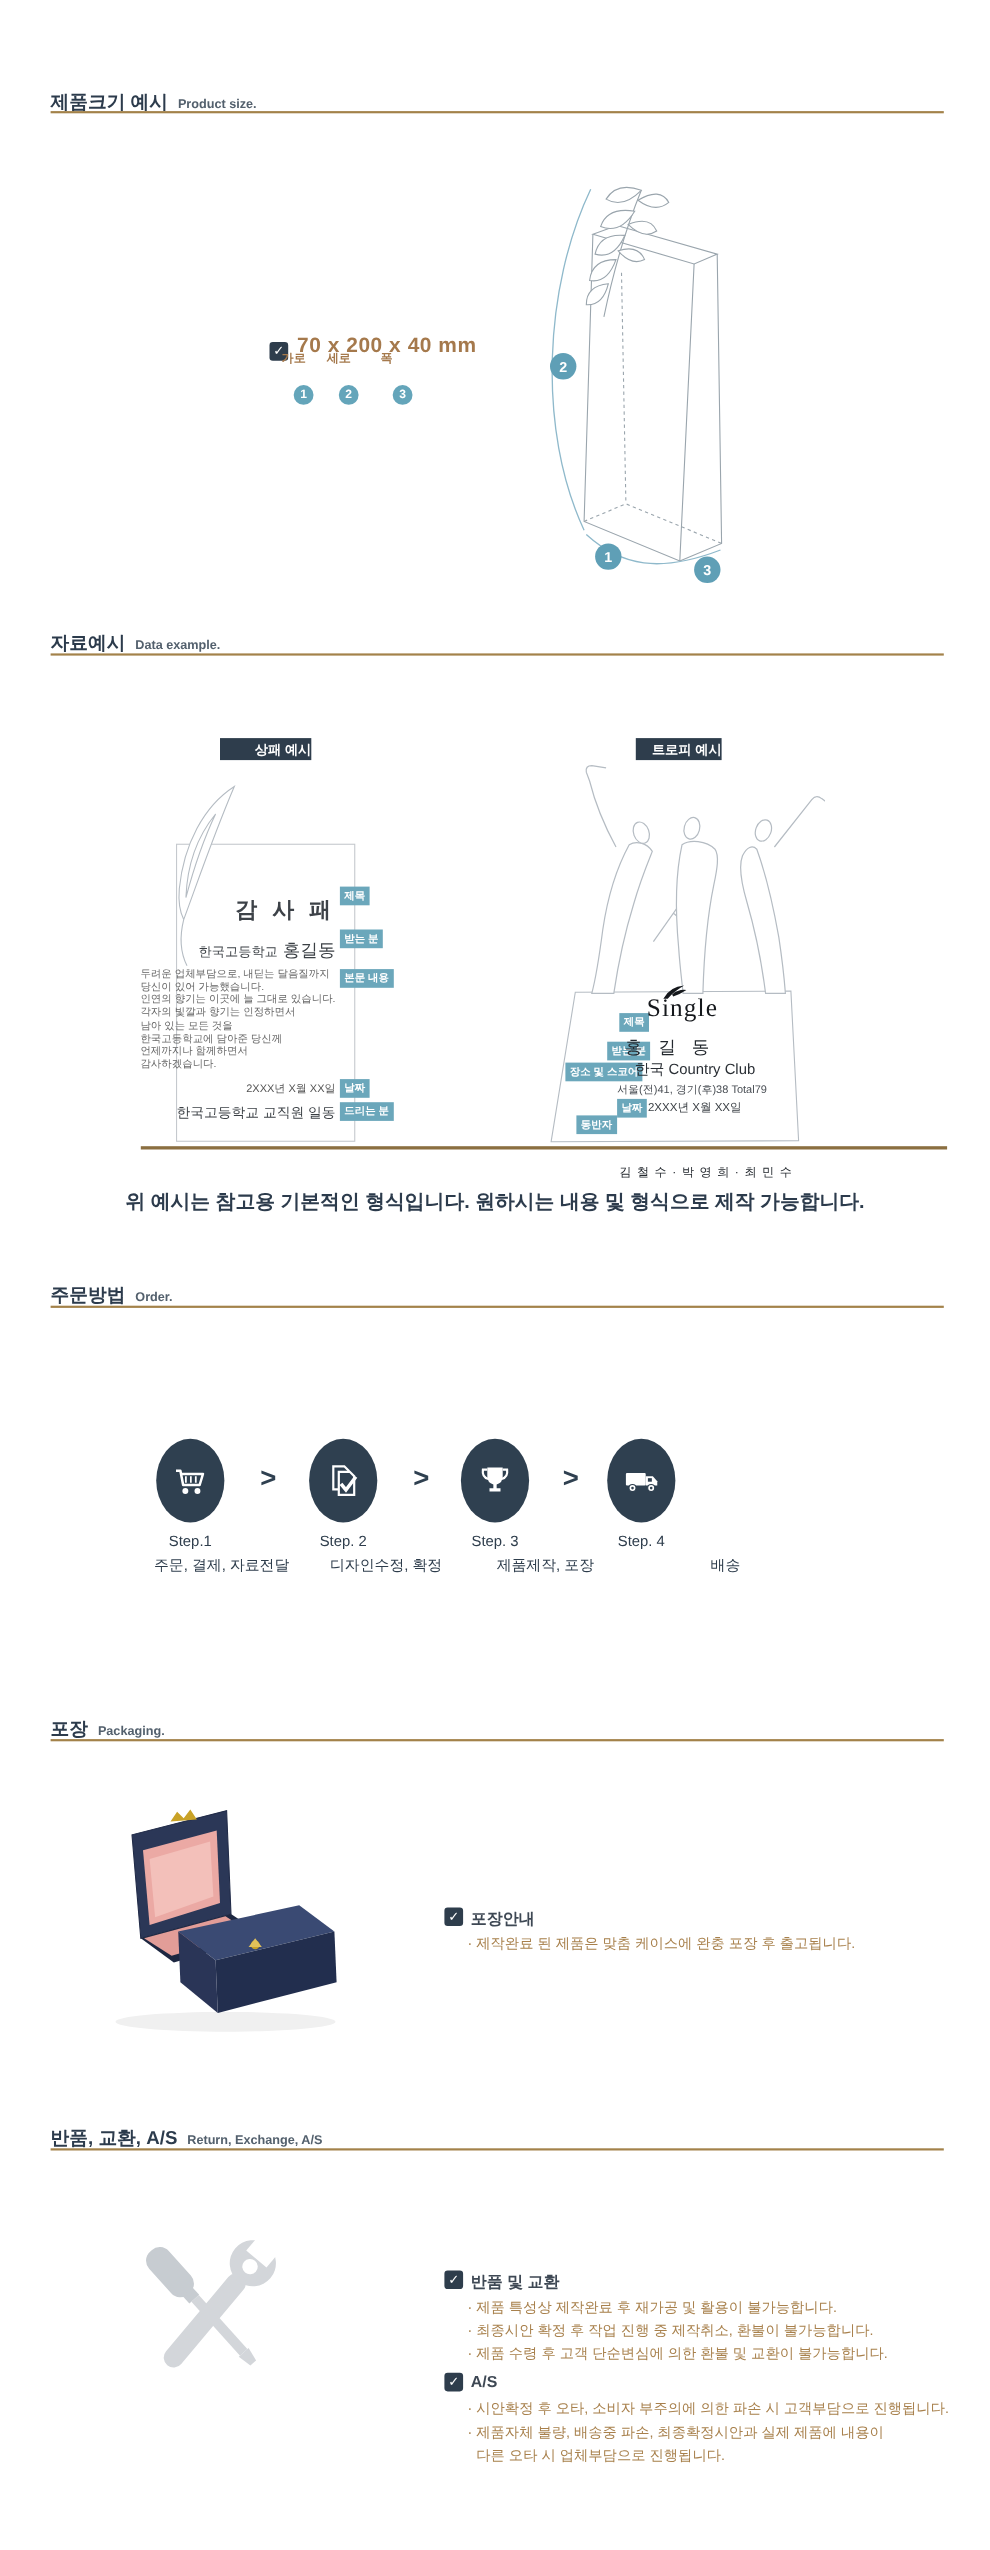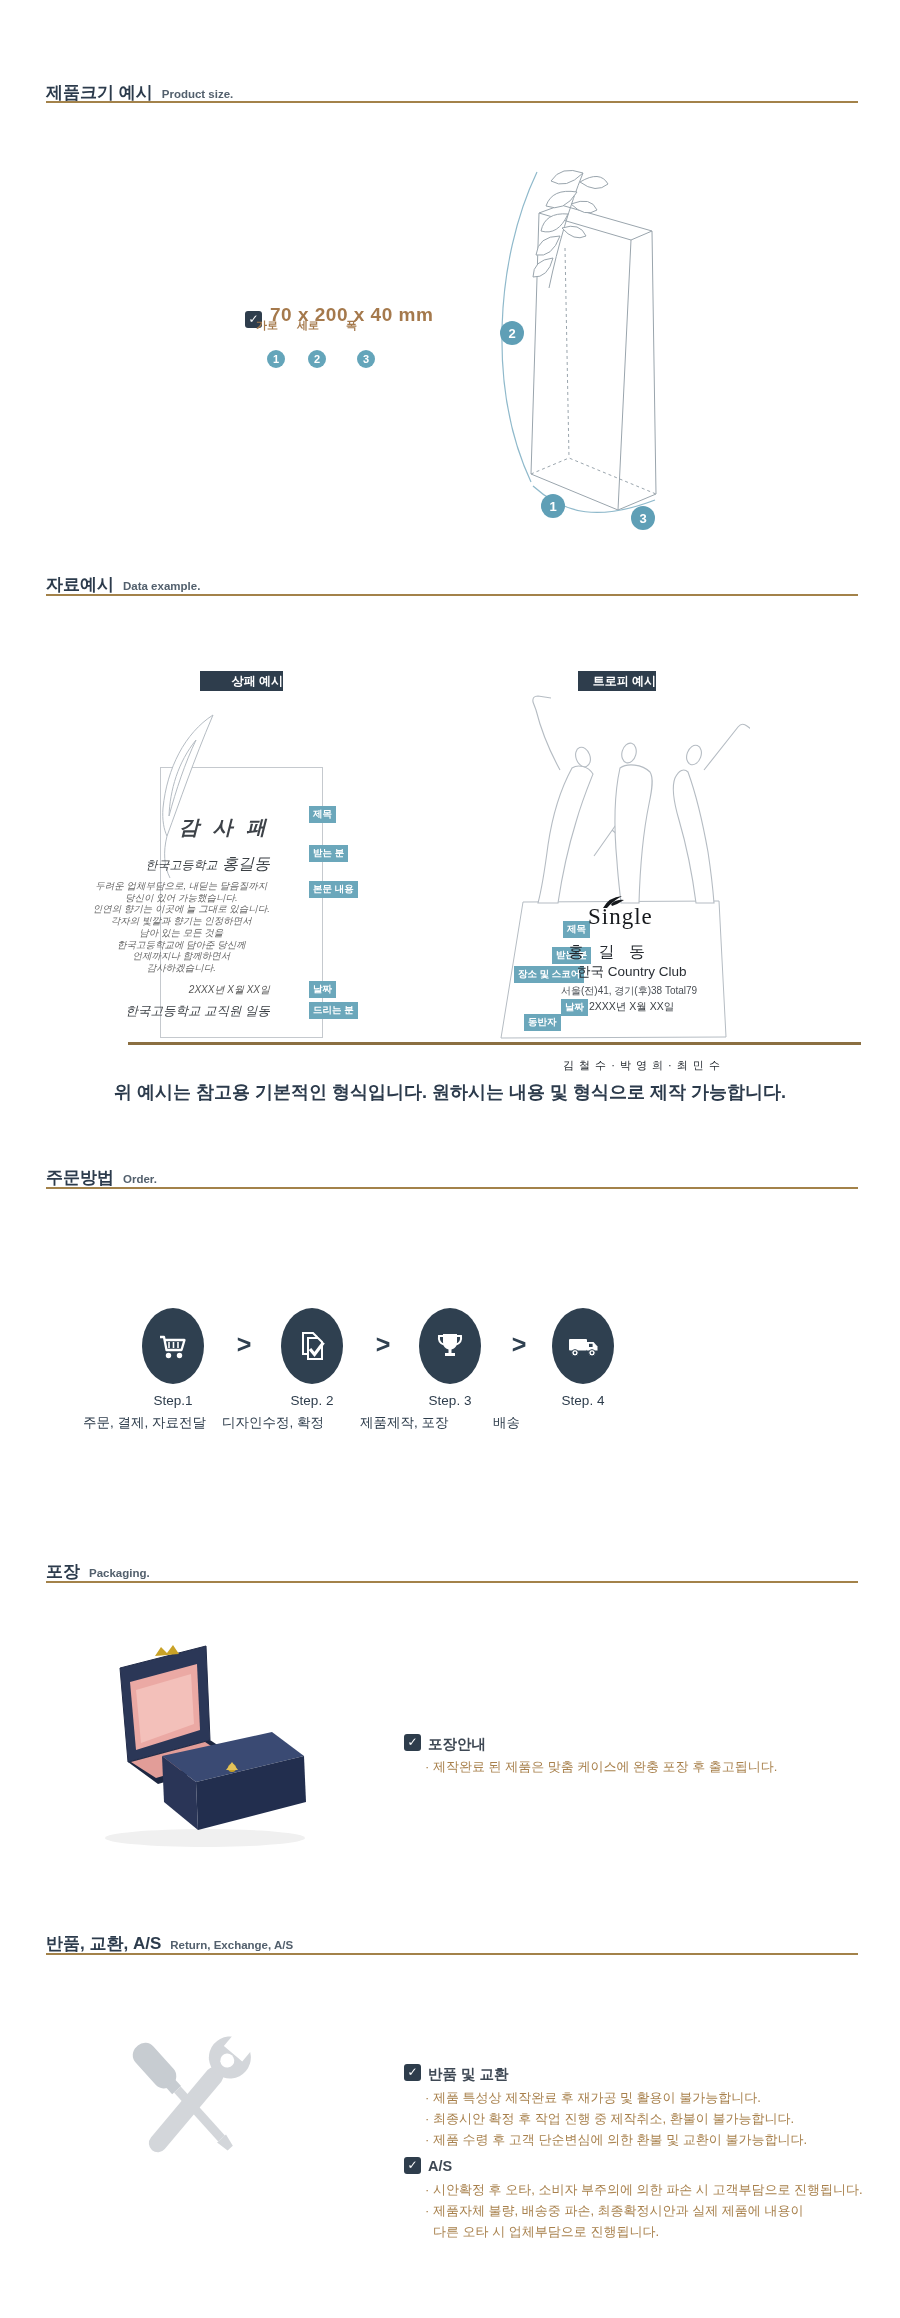--- a/index.html
+++ b/index.html
@@ -25,29 +25,29 @@
               color:#a5794c; letter-spacing:0.5px; white-space:nowrap; }
   .dim-label { position:absolute; top:318px; width:40px; font-size:11px;
                font-weight:bold; color:#a5794c; }
   .num-circle { position:absolute; top:350px; width:18px; height:18px; border-radius:50%;
                 background:#64a5ba; color:#fff; font-size:11px; font-weight:bold;
                 text-align:center; line-height:18px; }
 
   
   .plaque-box { position:absolute; left:160px; top:767px; width:161px; height:269px;
                 border:1px solid #c5c9ce; background:#fff; }
-  .r-text { position:absolute; right:630px; text-align:center; white-space:nowrap;font-style:italic; }
+  .r-text { position:absolute; right:595px; text-align:left; white-space:nowrap; }
 
   
   .step-circle { position:absolute; top:1308px; width:62px; height:76px; border-radius:50%;
                  background:#2f4050; display:flex; align-items:center; justify-content:center; }
   .step-arrow { position:absolute; top:1330px; width:22px; text-align:center; font-size:25px;
                 font-weight:bold; color:#2f4050; }
   .step-name { position:absolute; top:1393px; width:180px; text-align:center; font-size:13.5px; color:#2e3d4c; }
-  .step-desc { position:absolute; top:1414px; width:180px; text-align:left; font-size:13.5px; color:#2e3d4c; }
+  .step-desc { position:absolute; top:1414px; width:180px; text-align:right; font-size:13.5px; color:#2e3d4c; }
 
   
   .blk-heading { position:absolute; left:428px; font-size:14.5px; font-weight:bold; color:#3e4854; white-space:nowrap; }
   .blk-bullet { position:absolute; left:425px; font-size:13px; color:#a8804c; white-space:nowrap; }
 
   .caption { position:absolute; left:0; top:1080px; width:900px; text-align:center;
              font-size:18px; font-weight:bold; color:#2c3b4c; }
   .divider { position:absolute; left:128px; top:1042px; width:733px; height:3px; background:#8b6f41; }
 
   svg { display:block; }

